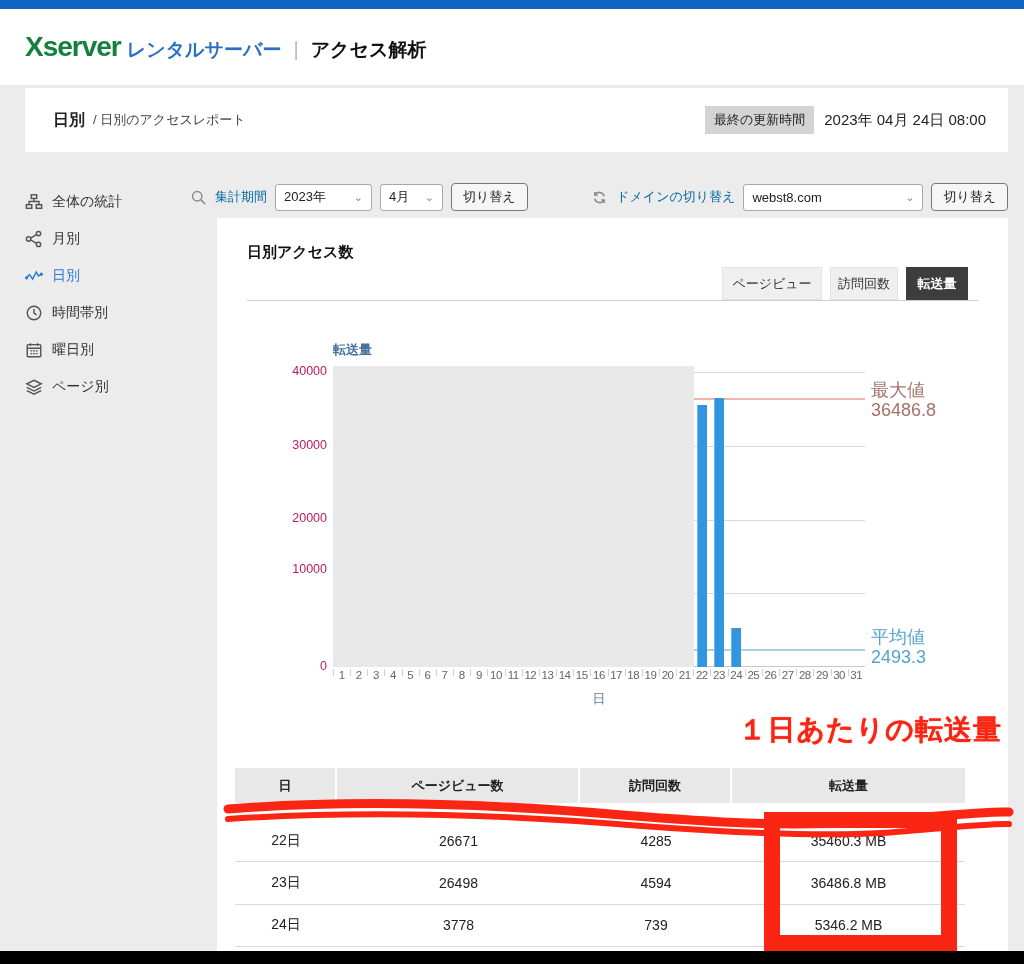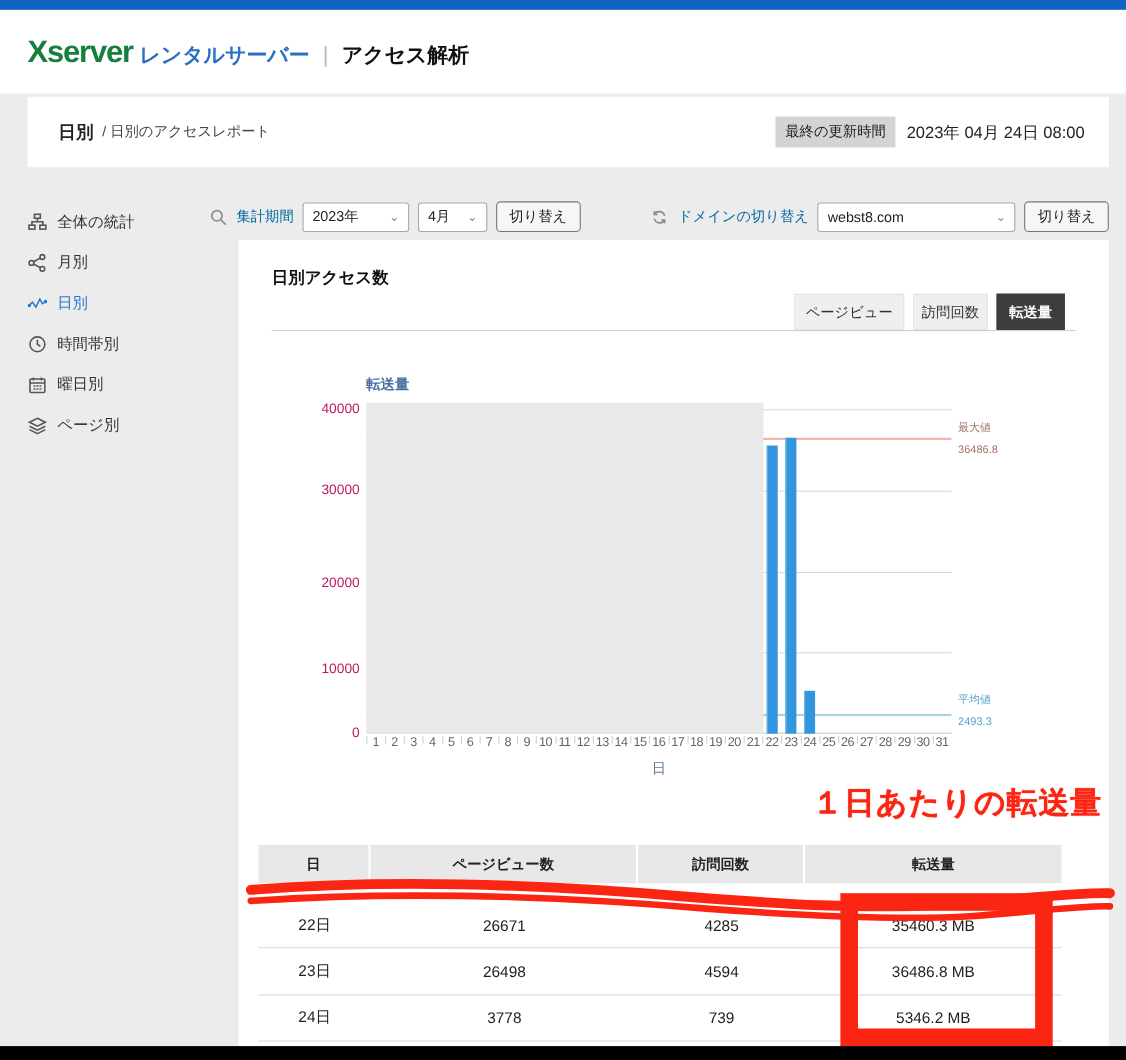--- a/index.html
+++ b/index.html
@@ -61,21 +61,21 @@
   .plot { left:333px; top:372px; width:532px; height:295px; background:#fff; border-bottom:1px solid #c9c9c9; }
   .gridline { position:absolute; left:333px; width:532px; height:1px; background:#d9d9d9; }
   .ytick { position:absolute; width:55px; text-align:right; font-size:12.5px; color:#be185d; left:272px; }
   .refline { position:absolute; left:333px; width:532px; height:2px; }
   .bar { position:absolute; width:10px; background:#3196dd; border-left:1px solid #6fb6e8; }
   .xlabels { left:333px; top:669px; width:532px; height:18px; display:flex; }
   .xslot { flex:1; text-align:center; font-size:11.5px; color:#666; letter-spacing:-0.5px; position:relative; }
   .xslot::before { content:""; position:absolute; left:0; top:0; width:1px; height:7px; background:#c3d3e2; }
   .xaxis-name { left:333px; top:690px; width:532px; text-align:center; font-size:13px; color:#5b7a9d; }
   .overlay-gray { left:333px; top:366px; width:361px; height:301px; background:#e9e9e9; }
-  .ref-label { position:absolute; left:871px; font-size:10px; line-height:20px; }
+  .ref-label { position:absolute; left:871px; font-size:18px; line-height:20px; }
   .ref-label.max { color:#a5716b; }
   .ref-label.avg { color:#54a5c9; }
 
   
   .annotation-text { top:711px; right:22px; font-size:28px; font-weight:900; color:#fb2513; letter-spacing:1px; z-index:6;
     text-shadow:0 0 1px #fb2513; }
 
   
   .table { left:235px; top:768px; width:730px; }
   .thead { display:grid; grid-template-columns:102px 243px 152px 233px; }
@@ -225,23 +225,23 @@
 <div class="abs tabs-rule"></div>
 
 <div class="abs chart-axis-title">転送量</div>
 <div class="abs plot"></div>
 <div id="chart-layer">
     <div class="gridline" style="top:372px"></div>
     <div class="ytick" style="top:364px">40000</div>
     <div class="gridline" style="top:445.75px"></div>
     <div class="ytick" style="top:437.75px">30000</div>
     <div class="gridline" style="top:519.5px"></div>
-    <div class="ytick" style="top:523px">20000</div>
+    <div class="ytick" style="top:511px">20000</div>
     <div class="gridline" style="top:593.25px"></div>
-    <div class="ytick" style="top:601px">10000</div>
+    <div class="ytick" style="top:562px">10000</div>
     <div class="ytick" style="top:659px">0</div>
     <div class="refline" style="top:397.90985px;background:#f2b5ae"></div>
     <div class="refline" style="top:648.6119125px;background:#a9d3e5"></div>
     <div class="ref-label max" style="top:379.90985px">
       <div>最大値</div>
       <div>36486.8</div>
     </div>
     <div class="ref-label avg" style="top:626.6119125px">
       <div>平均値</div>
       <div>2493.3</div>

